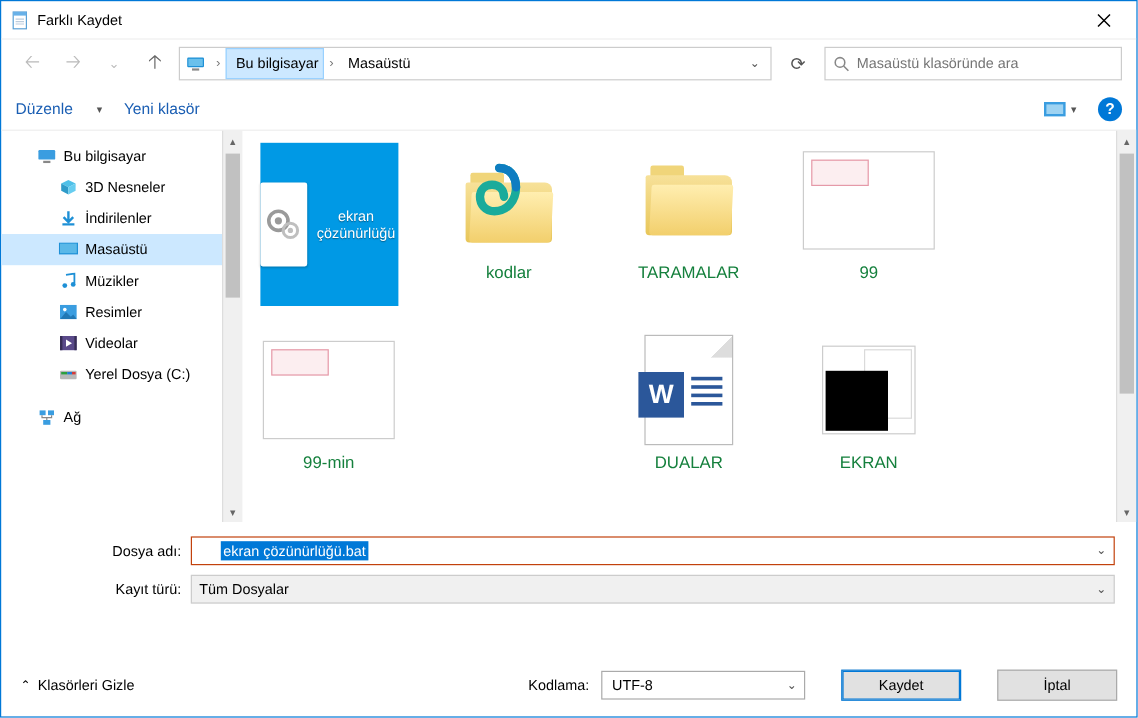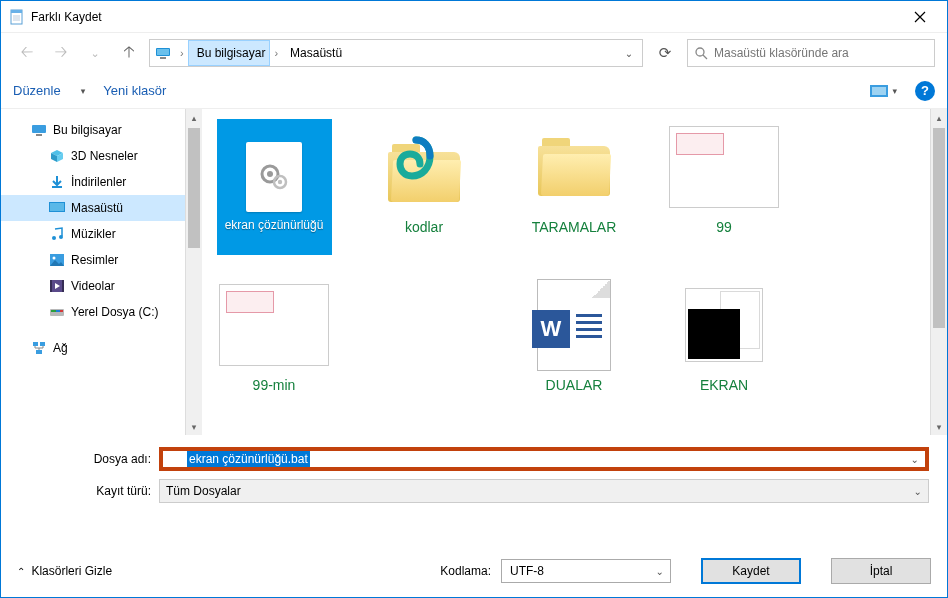--- a/index.html
+++ b/index.html
@@ -45,21 +45,21 @@
 .sb-arrow { height: 17px; display: flex; align-items: center; justify-content: center; font-size: 9px; color: #666; }
 .sb-thumb-track { flex: 1; position: relative; }
 .sb-thumb { position: absolute; left: 2px; right: 2px; top: 2px; height: 120px; background: #c1c1c1; }
 
 .file-area { flex: 1; display: flex; position: relative; }
 .files { flex: 1; padding: 10px 12px; display: flex; flex-wrap: wrap; align-content: flex-start; gap: 22px 30px; overflow: hidden; }
 .file { width: 120px; display: flex; flex-direction: column; align-items: center; gap: 4px; text-align: center; }
 .file .thumb { width: 110px; height: 96px; display: flex; align-items: center; justify-content: center; }
 .file .label { font-size: 14px; color: #15803d; max-width: 120px; }
 .file.selected { }
-.file.selected .sel-bg { background: #0099e5; width: 115px; height: 136px; display: flex; flex-direction: column; align-items: center; justify-content: center; gap: 6px; }
+.file.selected .sel-bg { background: #0099e5; width: 115px; height: 136px; display: flex; flex-direction: row; align-items: center; justify-content: center; gap: 6px; }
 .file.selected .label { color: #fff; text-shadow: 0 1px 1px rgba(0,0,0,0.4); font-size: 12px; }
 .file-sb { width: 17px; background: #f0f0f0; border-left: 1px solid #ddd; display: flex; flex-direction: column; justify-content: space-between; }
 
 
 .folder-shape { width: 72px; height: 58px; position: relative; }
 .folder-shape .back { position: absolute; bottom: 0; width: 72px; height: 50px; background: linear-gradient(#f7e199, #e8c659); border-radius: 2px 6px 3px 3px; }
 .folder-shape .tab { position: absolute; top: 0; left: 4px; width: 28px; height: 10px; background: #f0d57a; border-radius: 2px 2px 0 0; }
 .folder-shape .front { position: absolute; bottom: 0; left: 4px; width: 68px; height: 42px; background: linear-gradient(#ffeeb0, #f2cf6c); border-radius: 2px 2px 3px 3px; transform: skewX(-3deg); }
 
 
@@ -78,21 +78,21 @@
 .black-thumb .b { position: absolute; left: 2px; bottom: 2px; width: 52px; height: 50px; background: #000; }
 .black-thumb .p { position: absolute; right: 2px; top: 2px; width: 40px; height: 58px; background: #fff; border: 1px solid #dadada; }
 
 
 .bat-icon { width: 56px; height: 70px; background: #fff; border-radius: 2px; display: flex; align-items: center; justify-content: center; box-shadow: 0 1px 2px rgba(0,0,0,0.2); }
 
 
 .form { padding: 12px 18px 6px 70px; display: grid; grid-template-columns: 80px 1fr; row-gap: 8px; column-gap: 8px; align-items: center; }
 .form label { font-size: 12px; color: #000; text-align: right; }
 .combo { height: 24px; border: 1px solid #7a7a7a; display: flex; align-items: center; padding: 0 6px; font-size: 12px; background: #fff; position: relative; }
-.combo.name { border: 4px solid #c2410c; padding-left: 24px; }
+.combo.name { border: 1px solid #c2410c; padding-left: 24px; }
 .combo.name .text-sel { background: #0078d7; color: #fff; padding: 1px 2px; }
 .combo .dd { position: absolute; right: 6px; font-size: 10px; color: #555; }
 .combo.type { background: #f0f0f0; border: 1px solid #ccc; }
 
 
 .bottom { position: absolute; bottom: 0; left: 0; right: 0; height: 52px; display: flex; align-items: center; padding: 0 16px; gap: 10px; }
 .hide-folders { font-size: 12px; color: #000; display: flex; align-items: center; gap: 6px; }
 .bottom-spacer { flex: 1; }
 .enc-label { font-size: 12px; }
 .enc-combo { width: 170px; height: 24px; border: 1px solid #aaa; background: #fff; display: flex; align-items: center; padding: 0 8px; font-size: 12px; position: relative; }

